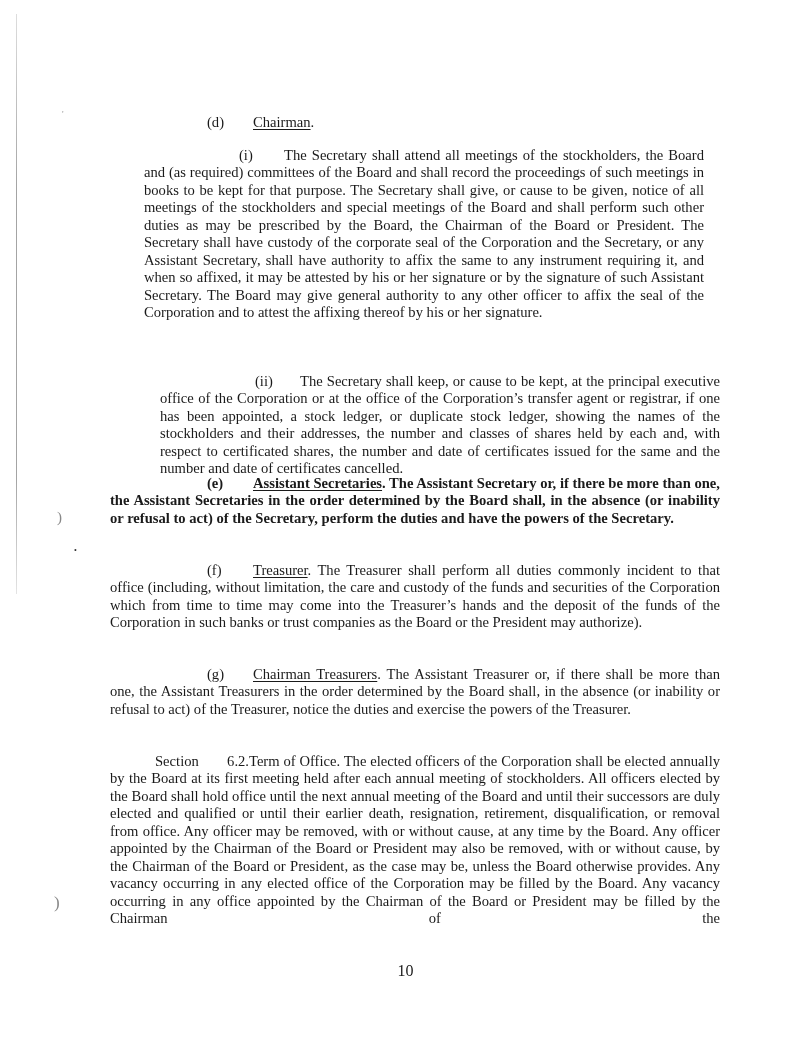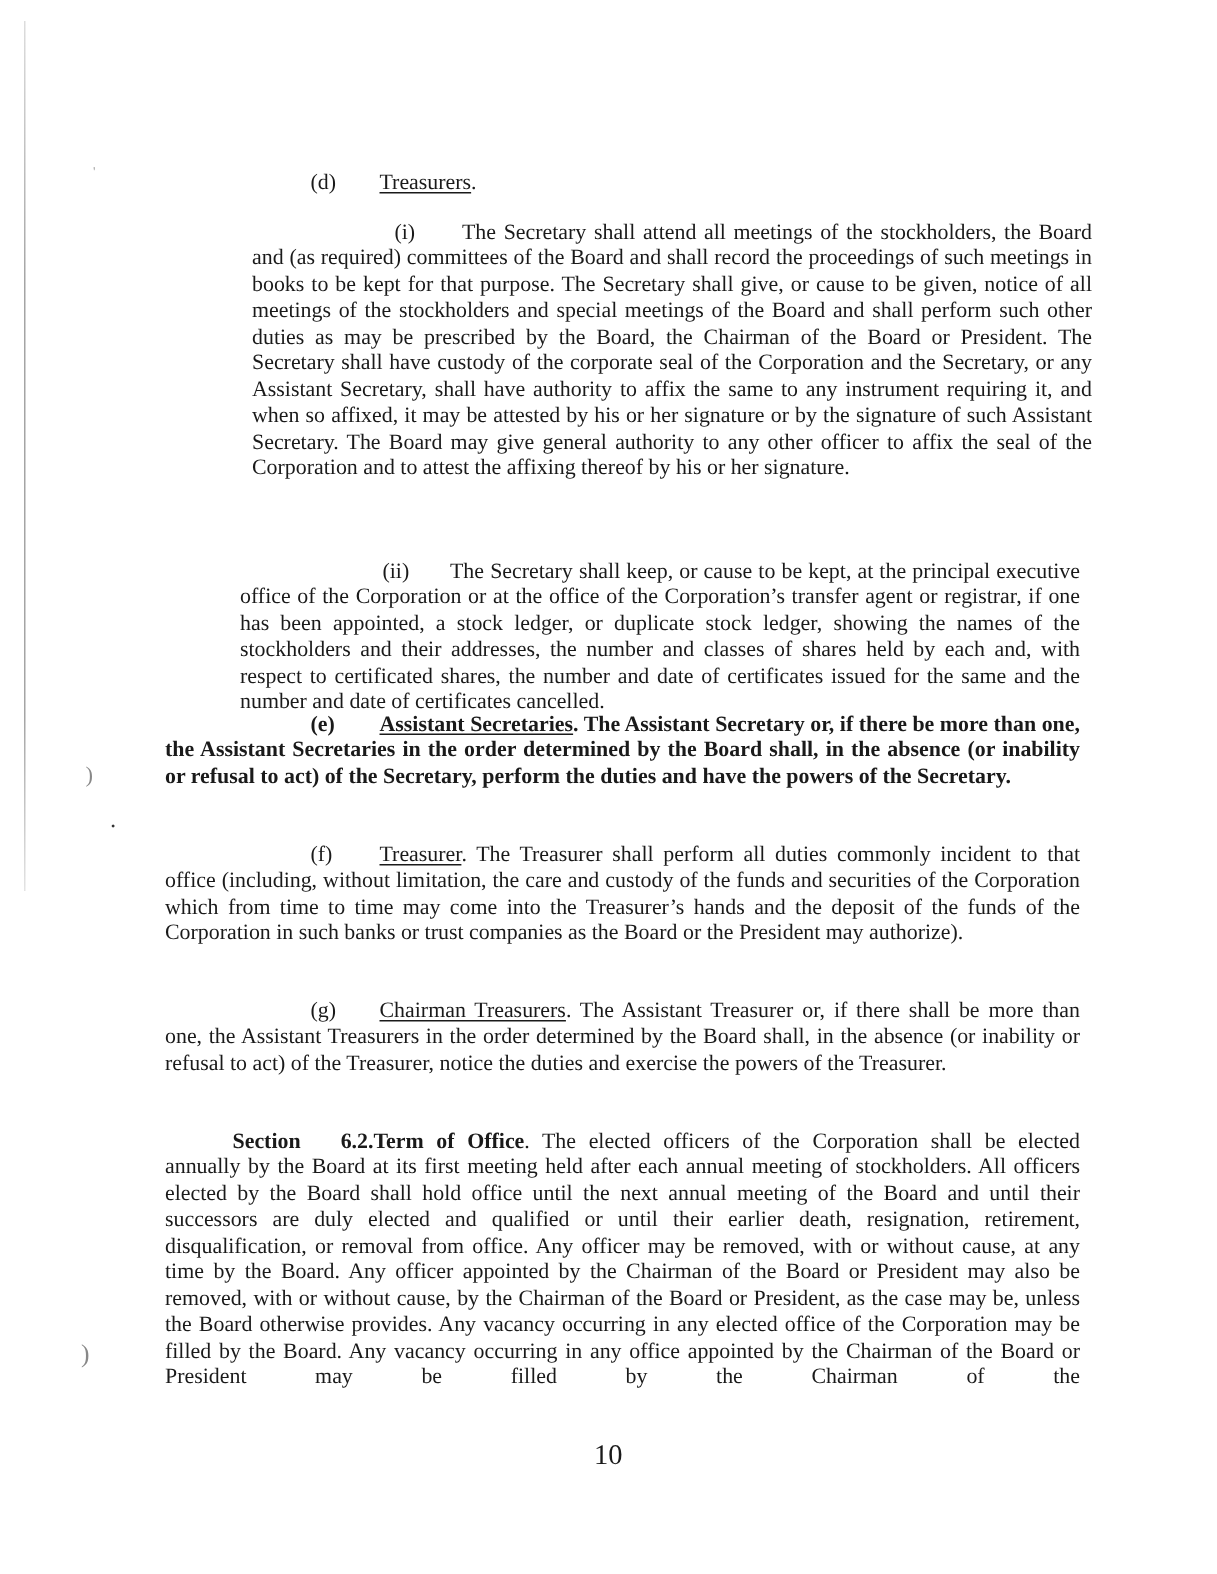--- a/index.html
+++ b/index.html
@@ -43,24 +43,24 @@
   }
   .block p { margin: 0; }
   .heading-d {
     position: absolute;
     left: 207px;
     top: 114px;
     white-space: nowrap;
   }
   .heading-d .num { display: inline-block; width: 46px; }
   .u { text-decoration: underline; text-underline-offset: 2px; }
-  .b { font-weight: bold; }
+  .b { font-weight: normal; }
 
   
-  #d-i { left: 168px; top: 147px; width: 560px; }
+  #d-i { left: 144px; top: 147px; width: 560px; }
   #d-ii { left: 160px; top: 337px; width: 560px; margin-top: 36px; }
   #e-block { left: 110px; top: 475px; width: 610px; font-weight: bold; }
   #f-block { left: 110px; top: 562px; width: 610px; }
   #g-block { left: 110px; top: 666px; width: 610px; }
   #s62-block { left: 110px; top: 753px; width: 610px; }
 
   .lead {
     display: inline-block;
   }
   .lead-sub { padding-left: 95px; }
@@ -69,34 +69,34 @@
   .lead-sec .num { display: inline-block; width: 46px; }
   .lead-s62 { padding-left: 45px; }
   .lead-s62 .num { display: inline-block; width: 94px; }
 
   .page-number {
     position: absolute;
     left: 0;
     width: 811px;
     top: 962px;
     text-align: center;
-    font-size: 19px;
+    font-size: 16px;
   }
 </style>
 </head>
 <body>
 
 <div class="scan-line"></div>
 <span class="mark tick1">'</span>
 <span class="mark paren1">)</span>
 <span class="mark dot1">•</span>
 <span class="mark paren2">)</span>
 
 <div class="heading-d">
-  <span class="num">(d)</span><span class="u">Treasurers</span><span>.</span>
+  <span class="num">(d)</span><span class="u">Chairman</span><span>.</span>
 </div>
 
 <div class="block" id="d-i">
   <p><span class="lead lead-sub"><span class="num">(i)</span></span><span>The Secretary shall attend all meetings of the stockholders, the Board and (as required) committees of the Board and shall record the proceedings of such meetings in books to be kept for that purpose.  The Secretary shall give, or cause to be given, notice of all meetings of the stockholders and special meetings of the Board and shall perform such other duties as may be prescribed by the Board, the Chairman of the Board or President.  The Secretary shall have custody of the corporate seal of the Corporation and the Secretary, or any Assistant Secretary, shall have authority to affix the same to any instrument requiring it, and when so affixed, it may be attested by his or her signature or by the signature of such Assistant Secretary.  The Board may give general authority to any other officer to affix the seal of the Corporation and to attest the affixing thereof by his or her signature.</span></p>
 </div>
 
 <div class="block" id="d-ii">
   <p><span class="lead lead-sub"><span class="num">(ii)</span></span><span>The Secretary shall keep, or cause to be kept, at the principal executive office of the Corporation or at the office of the Corporation’s transfer agent or registrar, if one has been appointed, a stock ledger, or duplicate stock ledger, showing the names of the stockholders and their addresses, the number and classes of shares held by each and, with respect to certificated shares, the number and date of certificates issued for the same and the number and date of certificates cancelled.</span></p>
 </div>
 

